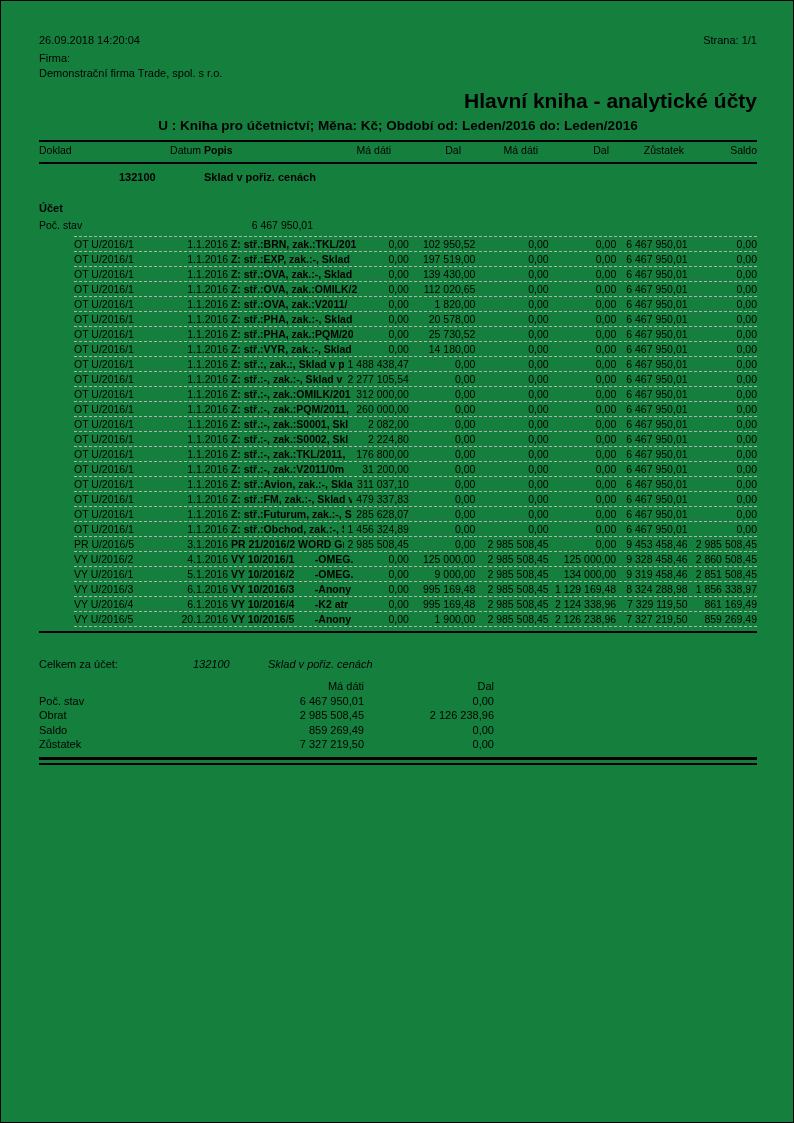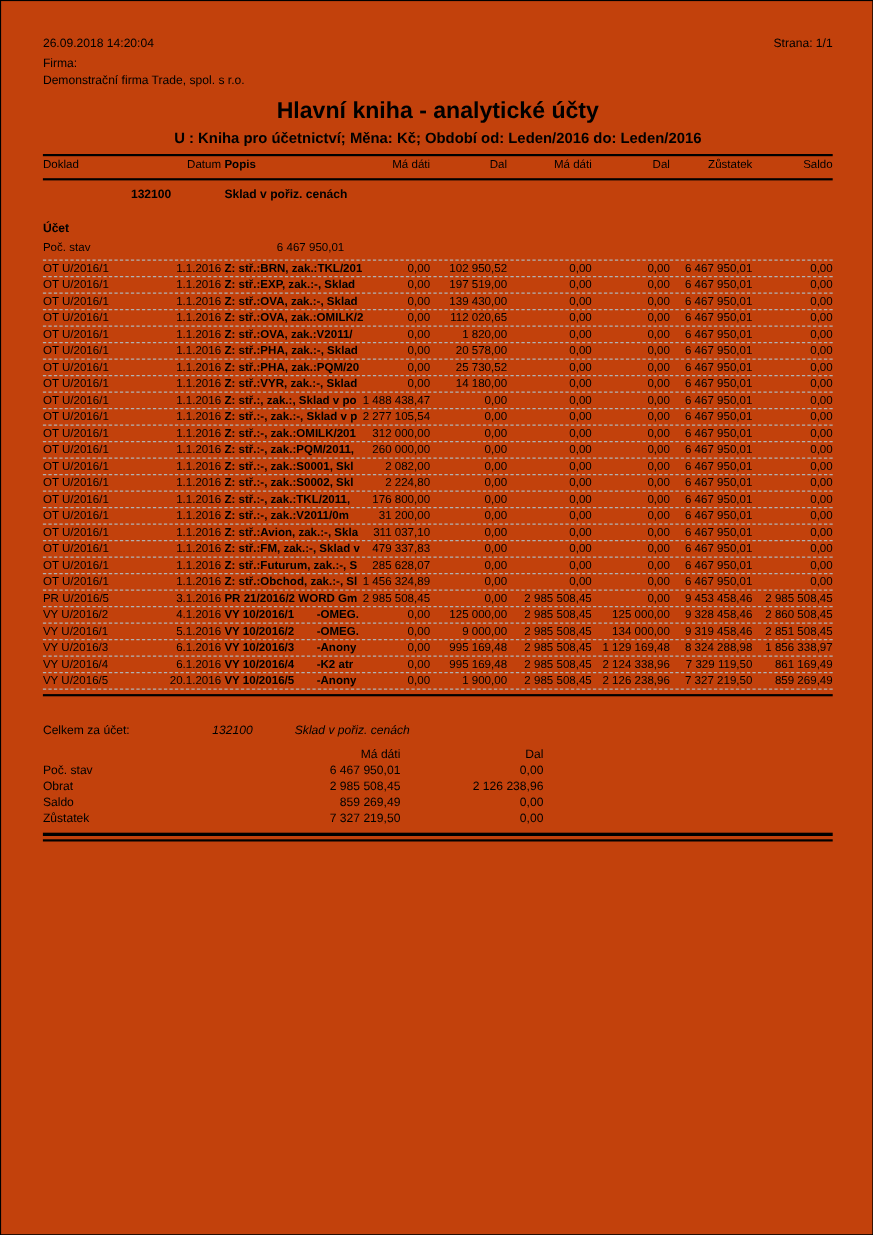--- a/index.html
+++ b/index.html
@@ -1,30 +1,30 @@
 <!DOCTYPE html>
 <html><head>
 <meta charset="utf-8">
 <style>
   html,body{margin:0;padding:0;background:#fff;}
   .page{
     position:relative;
     width:794px;height:1123px;
     box-sizing:border-box;
     border:1px solid #000;
-    background:#c2410c;
+    background:#15803d;
     font-family:"Liberation Sans",sans-serif;
     color:#000;
     overflow:hidden;
   }
   .content{padding:32px 38px 0 38px;width:718px;box-sizing:content-box;}
   .meta-row{display:flex;justify-content:space-between;font-size:11px;line-height:15px;}
   .firm-row{display:flex;font-size:11px;line-height:15px;margin-top:3px;flex-direction:column;}
   .firm-label{width:90px;}
-  .doc-title{text-align:center;font-size:21px;font-weight:bold;margin-top:7px;line-height:26px;}
+  .doc-title{text-align:right;font-size:21px;font-weight:bold;margin-top:7px;line-height:26px;}
   .doc-subtitle{text-align:center;font-size:13.5px;font-weight:bold;margin-top:3px;line-height:17px;}
   .rule-thick{border-top:2px solid #000;margin-top:6px;}
   .rule-thick2{border-top:2px solid #000;}
   .dbl-rule{height:3px;border-top:3px solid #000;border-bottom:2px solid #000;margin-top:5px;}
 
   
   .trow{display:flex;font-size:10.5px;line-height:15px;height:15px;}
   .c-doklad{width:80px;text-align:left;white-space:nowrap;overflow:hidden;}
   .c-datum{width:82px;text-align:right;white-space:nowrap;}
   .c-gap{width:3px;}
@@ -42,21 +42,21 @@
   .kum-cell{width:148px;text-align:center;border-bottom:1px solid #000;}
   .hdr-row{height:16px;margin-top:1px;margin-bottom:3px;}
 
   .acct-row{display:flex;font-size:11px;font-weight:bold;line-height:15px;margin-top:6px;}
   .acct-label{width:80px;margin-top:31px;}
   .acct-num{width:85px;}
   .poc-row{display:flex;font-size:10.5px;line-height:15px;margin-top:2px;margin-bottom:3px;}
   .poc-label{width:80px;}
   .poc-value{width:194px;text-align:right;}
 
-  .rows-wrap{border-top:1px dashed #b2b2b2;margin-top:1px;}
+  .rows-wrap{border-top:1px dashed #b2b2b2;margin-top:1px;margin-left:35px;}
   .rows-wrap .trow{border-bottom:1px dashed #b2b2b2;box-sizing:border-box;height:15px;}
 
   .rule-before-sum{border-top:2px solid #000;margin-top:4px;}
   .sum-line1{display:flex;font-size:11px;line-height:15px;margin-top:24px;}
   .sum-label{width:154px;}
   .sum-num{width:75px;font-style:italic;}
   .sum-name{font-style:italic;}
   .sum-hdr,.sum-row{display:flex;font-size:11px;line-height:14.5px;}
   .sum-hdr{margin-top:7px;}
   .s-label{width:154px;}

